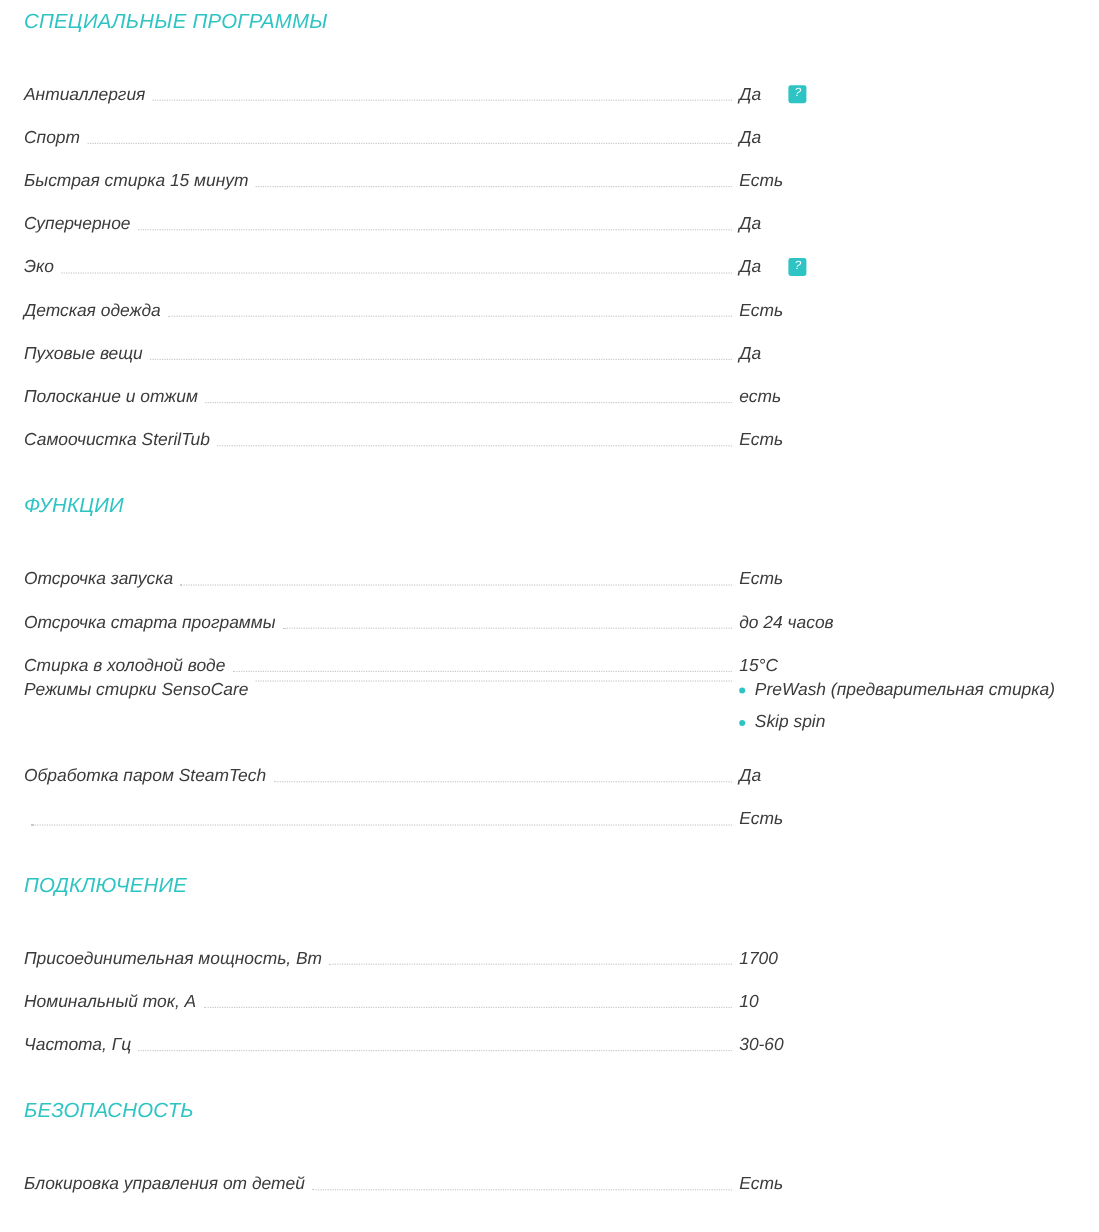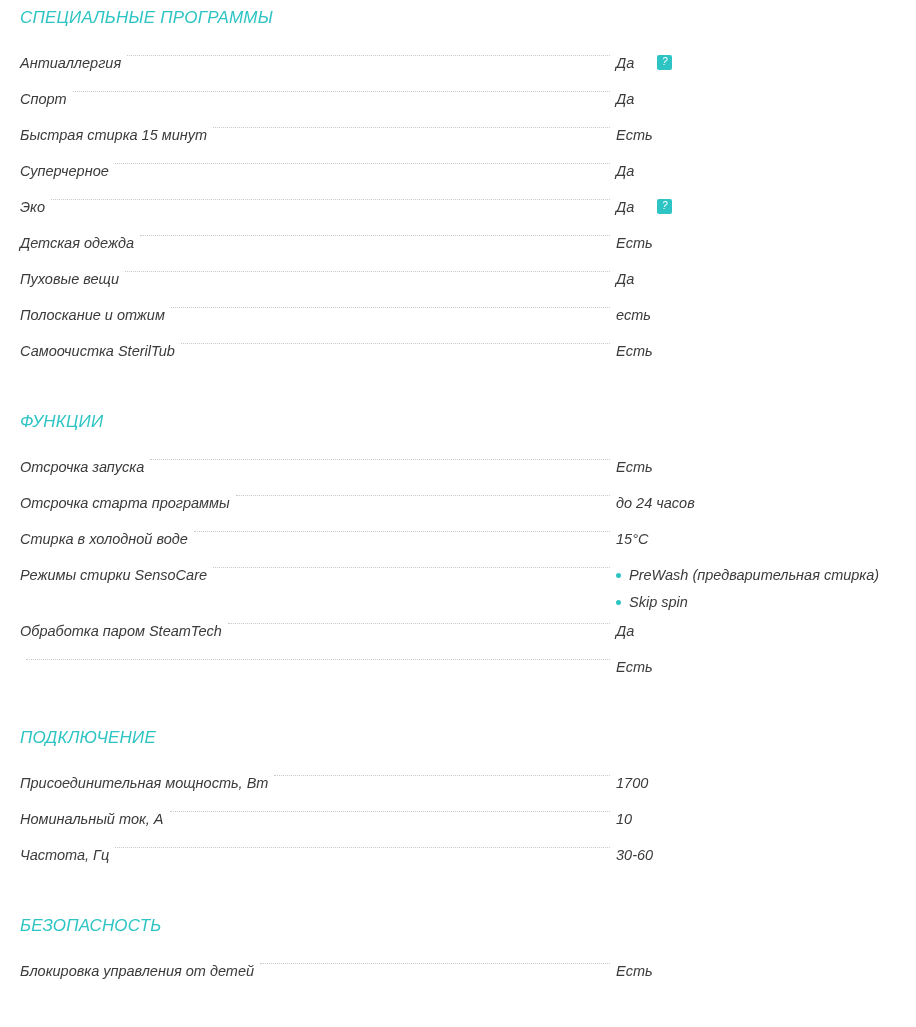--- a/index.html
+++ b/index.html
@@ -35,21 +35,21 @@
   .section + .section .section-title {
     padding-top: 0;
   }
   .spec-list {
     list-style: none;
     margin: 0;
     padding: 0;
   }
   .spec-row {
     display: flex;
-    align-items: flex-start;
+    align-items: flex-end;
     position: relative;
     padding: 0 20px 0 20px;
     min-height: 36px;
   }
   .spec-label {
     font-size: 14.5px;
     color: #3b3b3b;
     white-space: nowrap;
     line-height: 18px;
     padding-bottom: 2px;

